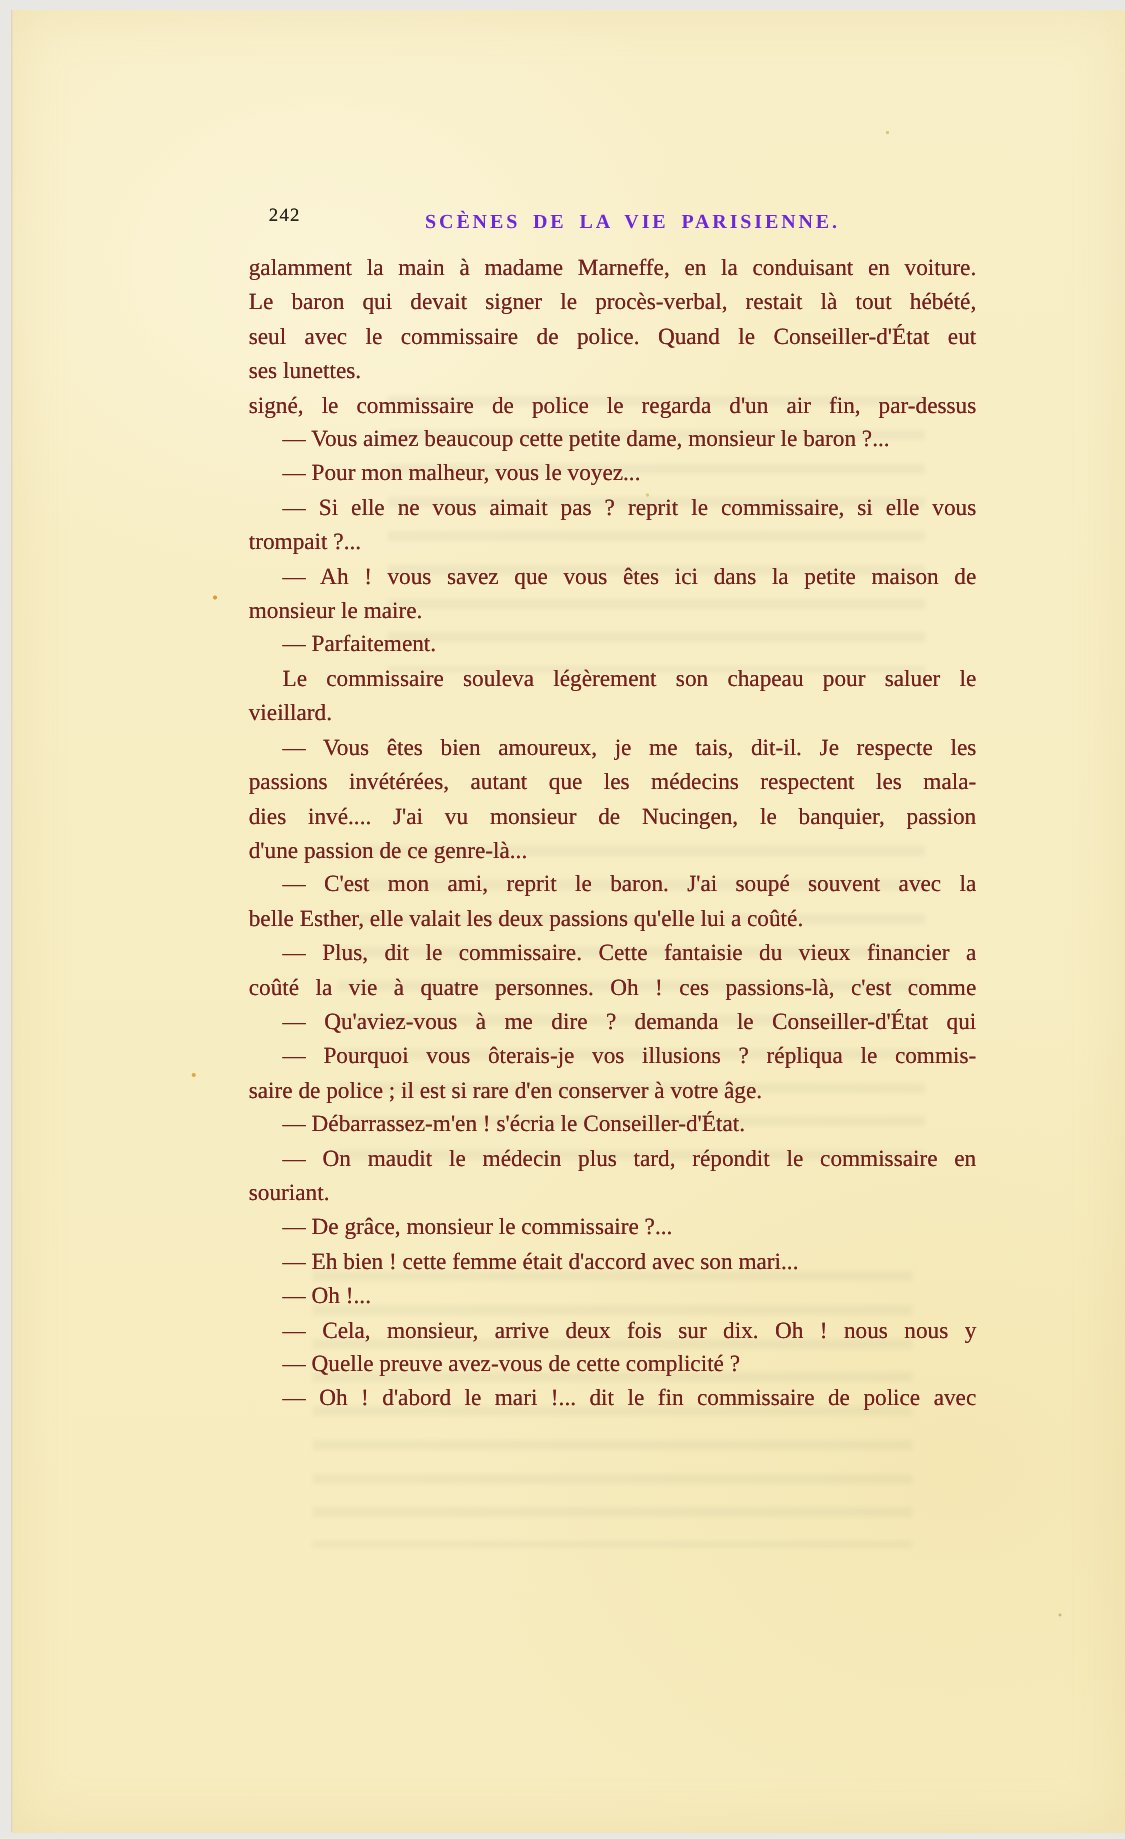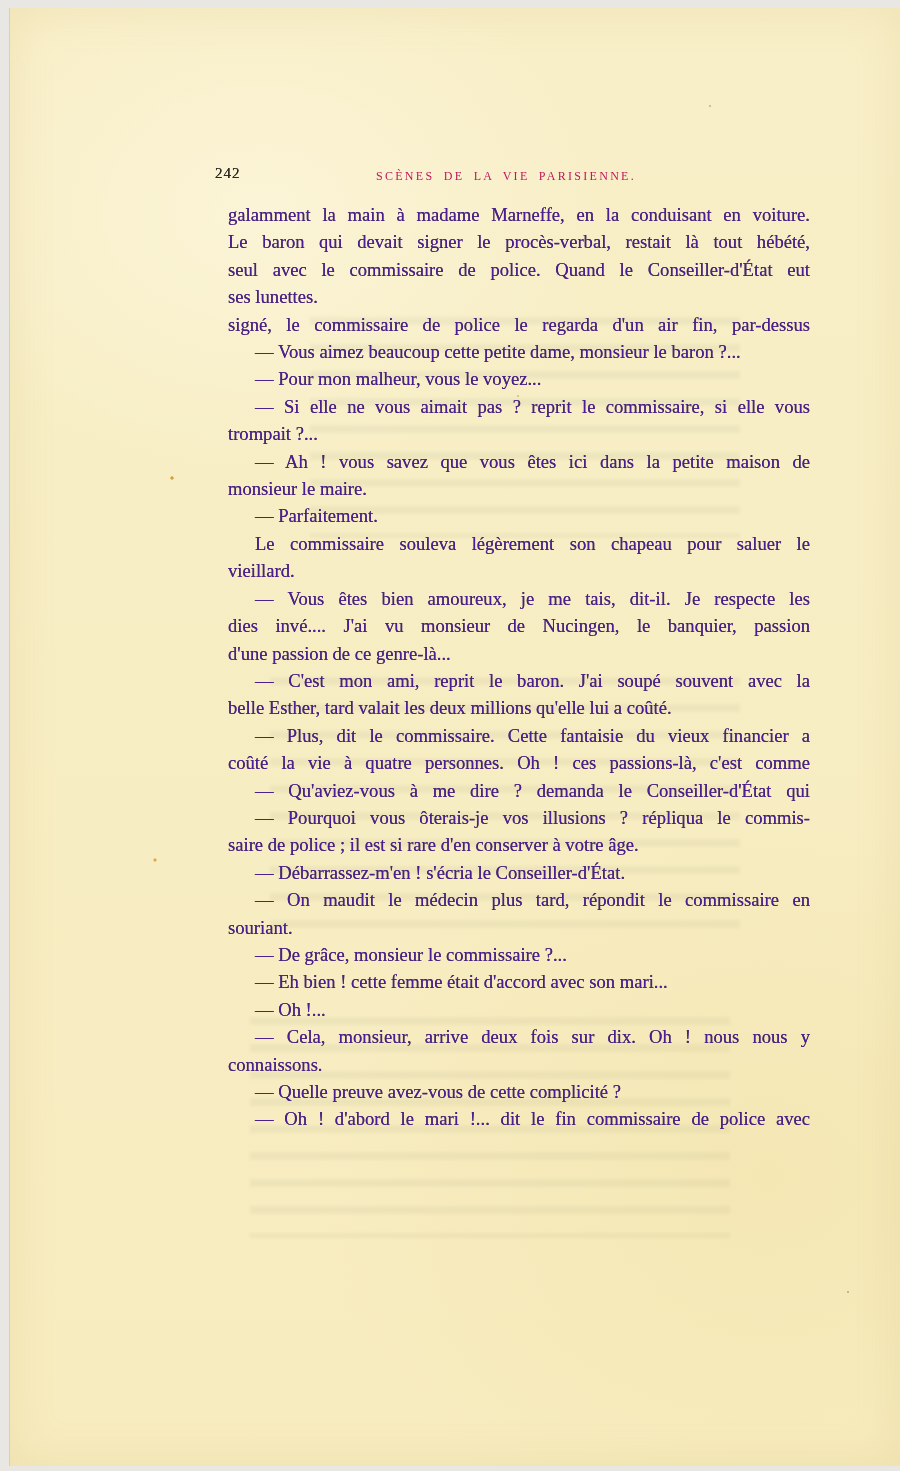--- a/index.html
+++ b/index.html
@@ -41,29 +41,29 @@
     position:absolute;left:215px;width:582px;top:165px;height:28px;
     color:#2b2722;
   }
   .pagenum{
     position:absolute;left:0;top:0;
     font-size:15px;letter-spacing:1px;
     text-shadow:0 0 0.5px #2b2722;
   }
   .running-title{
     position:absolute;left:50%;top:4px;transform:translateX(-50%);
-    font-size:12px;font-weight:400;
+    font-size:16px;font-weight:700;
     letter-spacing:2.3px;word-spacing:4px;
     white-space:nowrap;
-    color:#be185d;
+    color:#6d28d9;
   }
   .body-text{
-    position:absolute;left:228px;width:582px;top:201px;
+    position:absolute;left:199px;width:582px;top:201px;
     font-size:18.6px;line-height:27.4px;
-    color:#4c1d95;
+    color:#7f1d1d;
     text-shadow:0 0 0.45px rgba(44,40,34,0.85);
   }
   .para{margin:0;}
   .line{
     text-align:justify;
     -moz-text-align-last:justify;
     text-align-last:justify;
   }
   .line.last{
     -moz-text-align-last:left;
@@ -110,26 +110,27 @@
       </div>
       <div class="para">
         <div class="line last ind">— Parfaitement.</div>
       </div>
       <div class="para">
         <div class="line ind">Le commissaire souleva légèrement son chapeau pour saluer le</div>
         <div class="line last">vieillard.</div>
       </div>
       <div class="para">
         <div class="line ind">— Vous êtes bien amoureux, je me tais, dit-il. Je respecte les</div>
+        <div class="line">passions invétérées, autant que les médecins respectent les mala-</div>
         <div class="line">dies invé.... J'ai vu monsieur de Nucingen, le banquier, passion</div>
         <div class="line last">d'une passion de ce genre-là...</div>
       </div>
       <div class="para">
         <div class="line ind">— C'est mon ami, reprit le baron. J'ai soupé souvent avec la</div>
-        <div class="line last">belle Esther, tard valait les deux millions qu'elle lui a coûté.</div>
+        <div class="line last">belle Esther, elle valait les deux passions qu'elle lui a coûté.</div>
       </div>
       <div class="para">
         <div class="line ind">— Plus, dit le commissaire. Cette fantaisie du vieux financier a</div>
         <div class="line">coûté la vie à quatre personnes. Oh ! ces passions-là, c'est comme</div>
       </div>
       <div class="para">
         <div class="line ind">— Qu'aviez-vous à me dire ? demanda le Conseiller-d'État qui</div>
       </div>
       <div class="para">
         <div class="line ind">— Pourquoi vous ôterais-je vos illusions ? répliqua le commis-</div>
@@ -146,21 +147,20 @@
         <div class="line last ind">— De grâce, monsieur le commissaire ?...</div>
       </div>
       <div class="para">
         <div class="line last ind">— Eh bien ! cette femme était d'accord avec son mari...</div>
       </div>
       <div class="para">
         <div class="line last ind">— Oh !...</div>
       </div>
       <div class="para">
         <div class="line ind">— Cela, monsieur, arrive deux fois sur dix. Oh ! nous nous y</div>
-        <div class="line last">connaissons.</div>
       </div>
       <div class="para">
         <div class="line last ind">— Quelle preuve avez-vous de cette complicité ?</div>
       </div>
       <div class="para">
         <div class="line ind">— Oh ! d'abord le mari !... dit le fin commissaire de police avec</div>
       </div>
     </main>
 </div>
 

